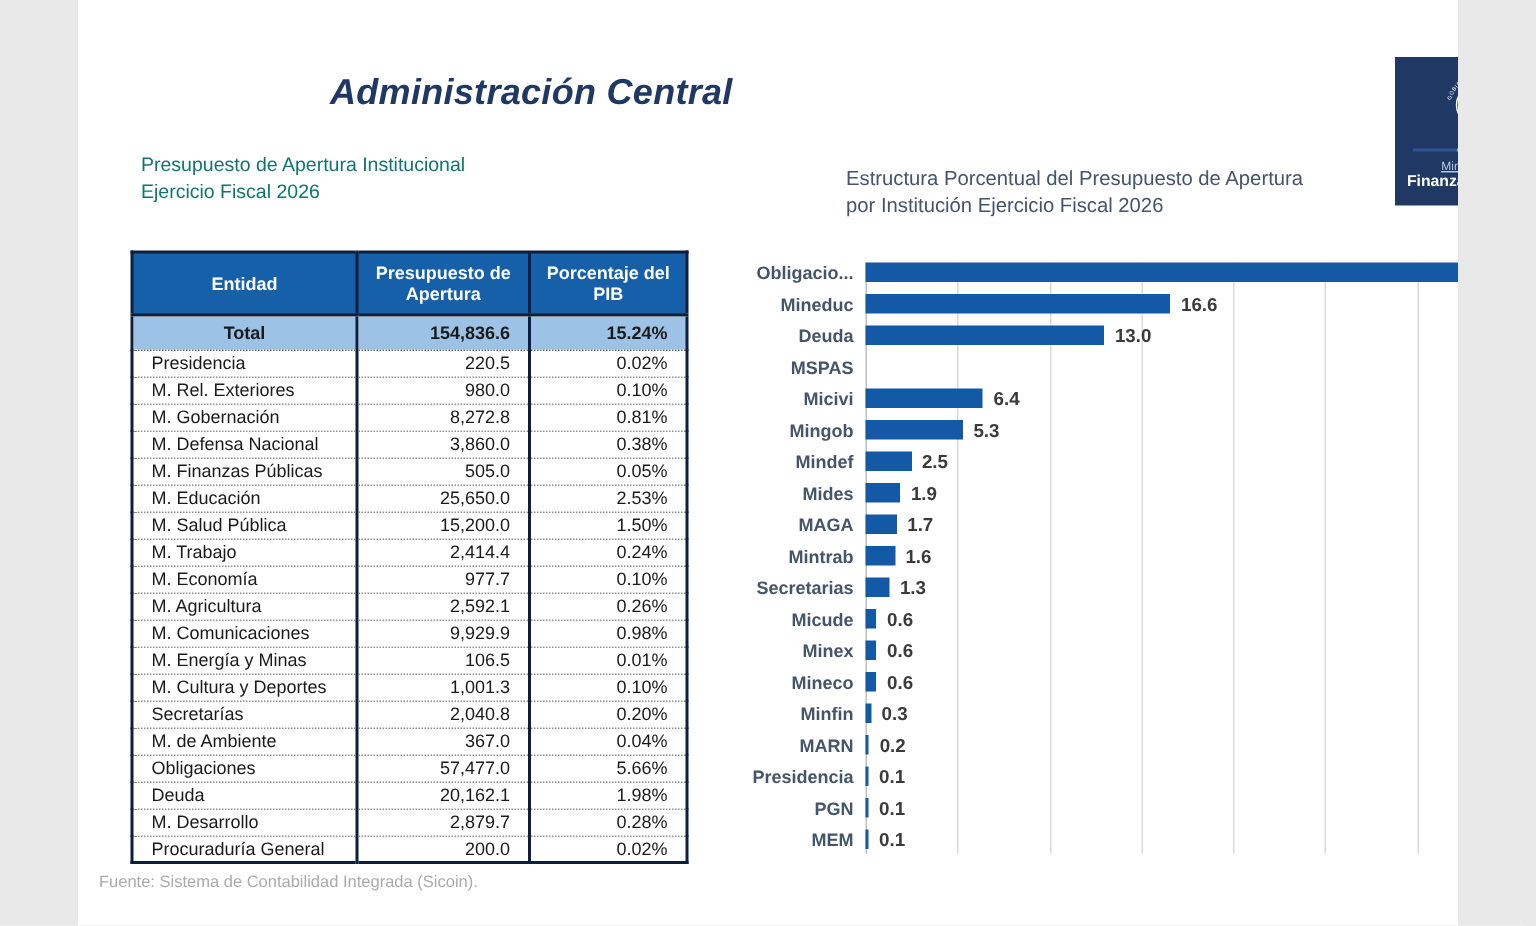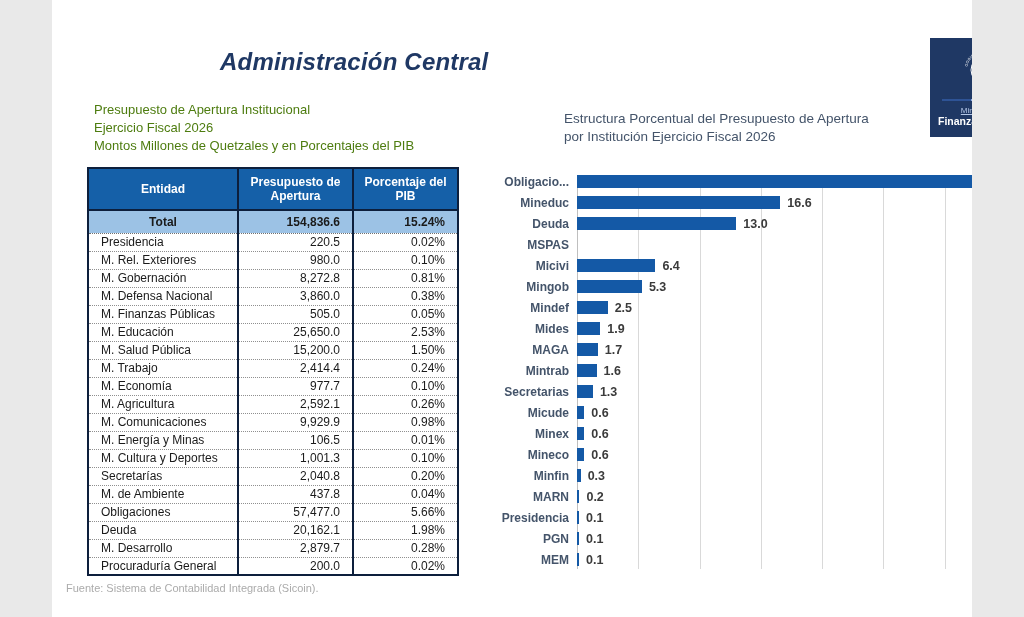--- a/index.html
+++ b/index.html
@@ -11,21 +11,21 @@
   }
   
   .main-title {
     position:absolute; left:168px; top:48px;
     font-size:24px; font-weight:bold; font-style:italic;
     color:#1F3864; letter-spacing:0.2px;
   }
   
   .subtitle {
     position:absolute; left:42px; top:101px;
-    font-size:13px; line-height:18px; color:#4d7c0f;
+    font-size:13px; line-height:18px; color:#0f766e;
   }
   
   .budget-table {
     position:absolute; left:35px; top:167px; width:370px;
     border-collapse:collapse; table-layout:fixed;
     font-size:12px; color:#1a1a1a;
     border:2px solid #0d1f3c;
   }
   .budget-table col.c1 { width:150px; }
   .budget-table col.c2 { width:115px; }
@@ -106,21 +106,20 @@
 </head>
 <body>
 
 <div class="slide">
 
   <div class="main-title">Administración Central</div>
 
   <div class="subtitle">
     <div>Presupuesto de Apertura Institucional</div>
     <div>Ejercicio Fiscal 2026</div>
-    <div>Montos Millones de Quetzales y en Porcentajes del PIB</div>
   </div>
 
   <table class="budget-table">
     <colgroup>
         <col class="c1">
         <col class="c2">
         <col class="c3">
       </colgroup>
     <thead>
       <tr>
@@ -201,21 +200,21 @@
           <td class="num">1,001.3</td>
           <td class="num">0.10%</td>
         </tr>
         <tr>
           <td class="name">Secretarías</td>
           <td class="num">2,040.8</td>
           <td class="num">0.20%</td>
         </tr>
         <tr>
           <td class="name">M. de Ambiente</td>
-          <td class="num">437.8</td>
+          <td class="num">367.0</td>
           <td class="num">0.04%</td>
         </tr>
         <tr>
           <td class="name">Obligaciones</td>
           <td class="num">57,477.0</td>
           <td class="num">5.66%</td>
         </tr>
         <tr>
           <td class="name">Deuda</td>
           <td class="num">20,162.1</td>

